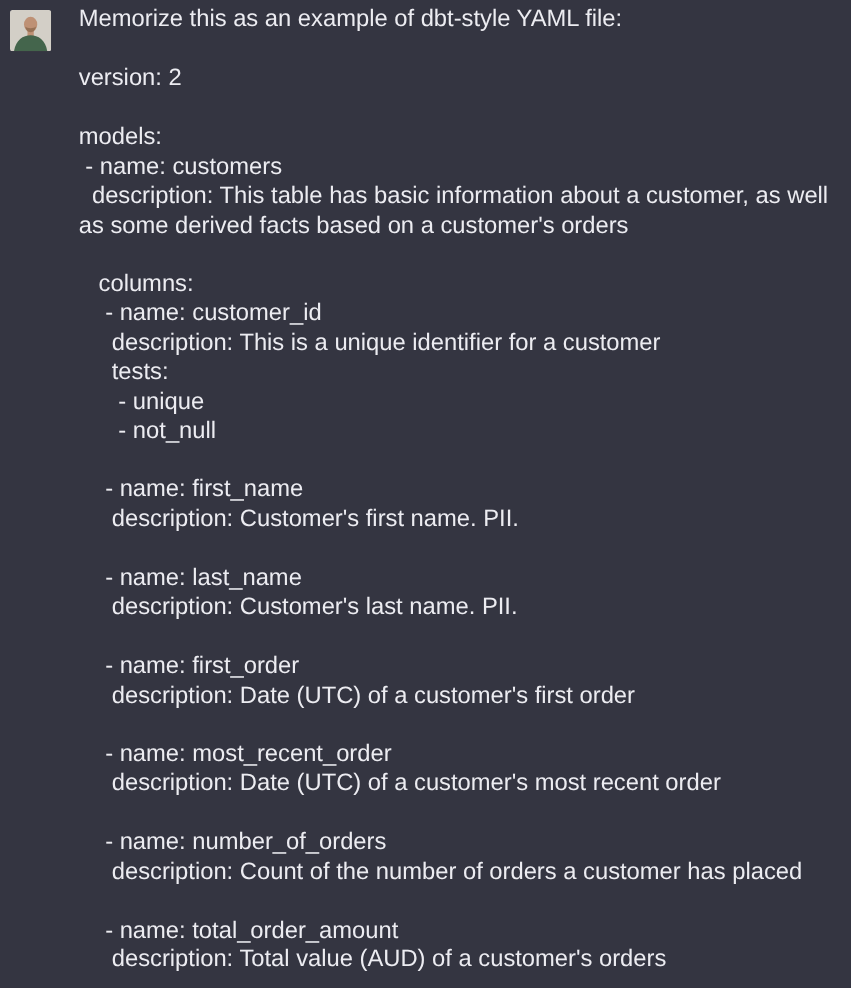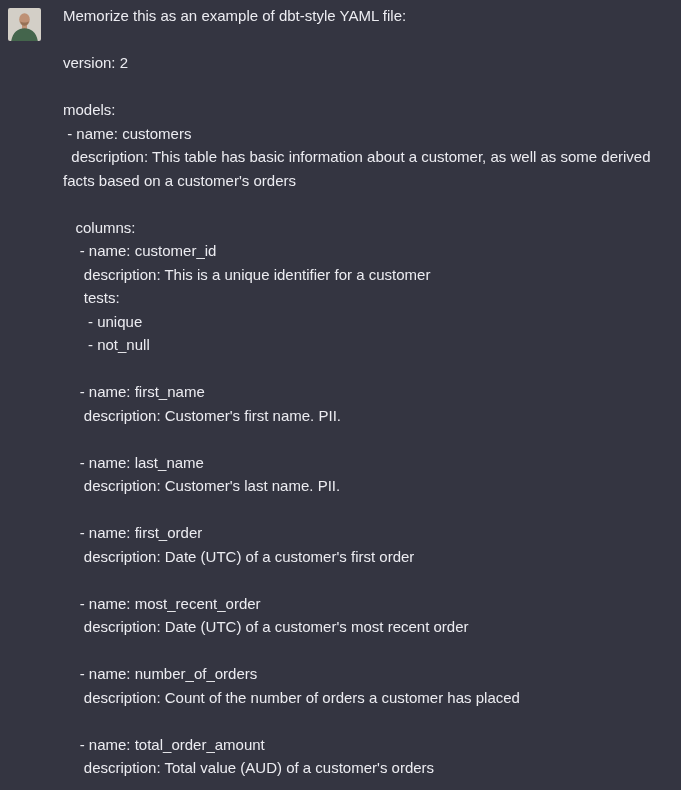--- a/index.html
+++ b/index.html
@@ -26,21 +26,21 @@
     flex: 0 0 33px;
     border-radius: 2px;
     overflow: hidden;
     margin-right: 22px;
   }
   .avatar svg {
     display: block;
   }
   .message-text {
     width: 612px;
-    font-size: 15px;
+    font-size: 19px;
     line-height: 23.5px;
     white-space: pre-wrap;
     word-wrap: break-word;
     margin-top: -4px;
     letter-spacing: 0;
   }
 </style>
 </head>
 <body style="background: rgb(52, 53, 65); color: rgb(236, 236, 241);">
 

